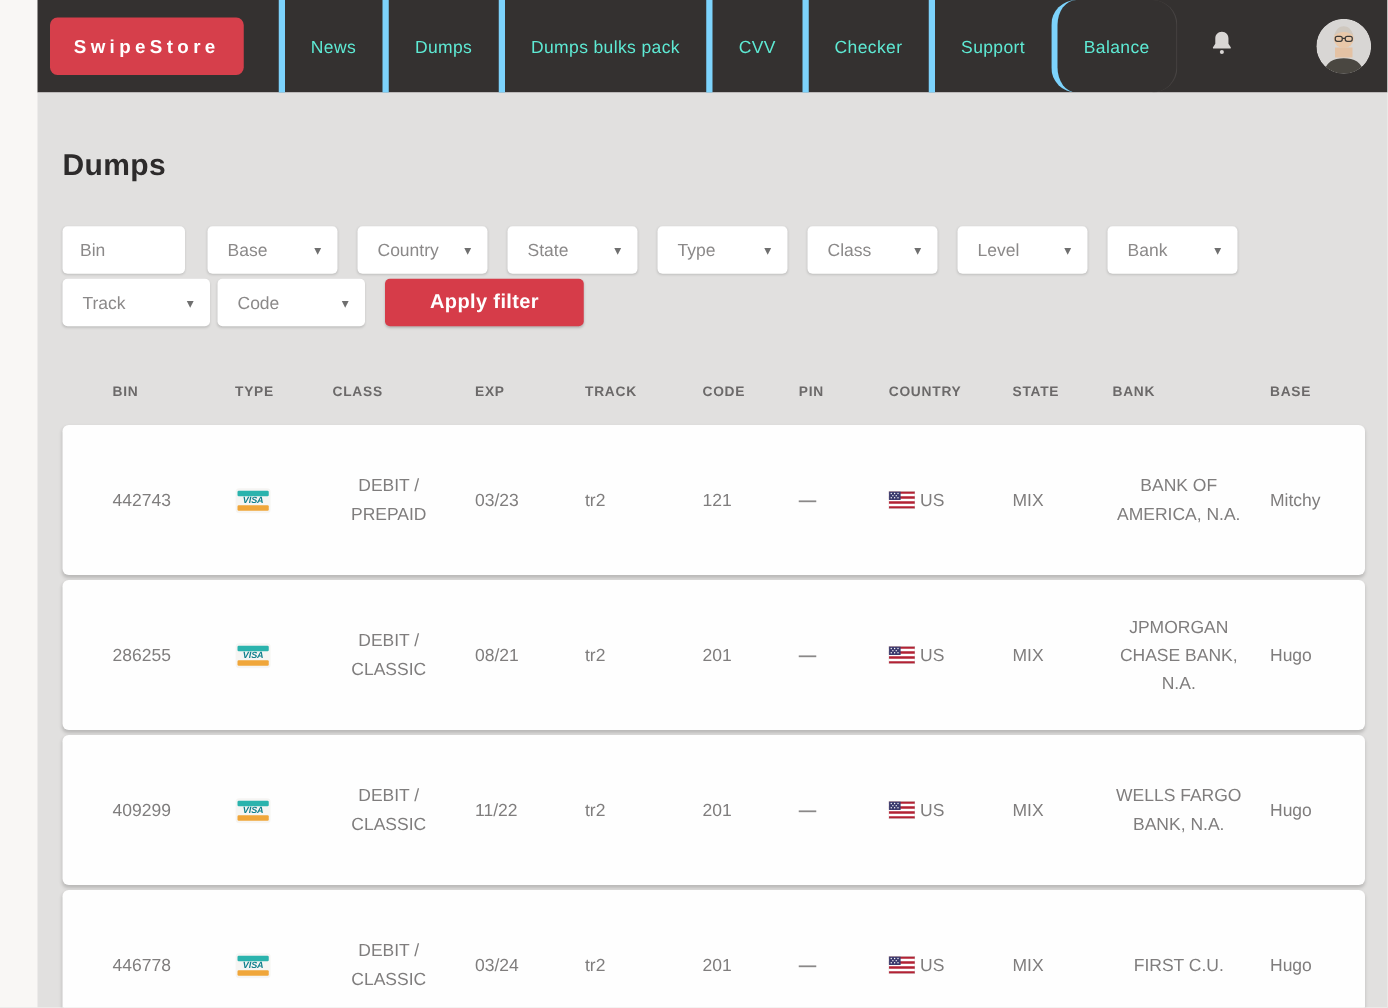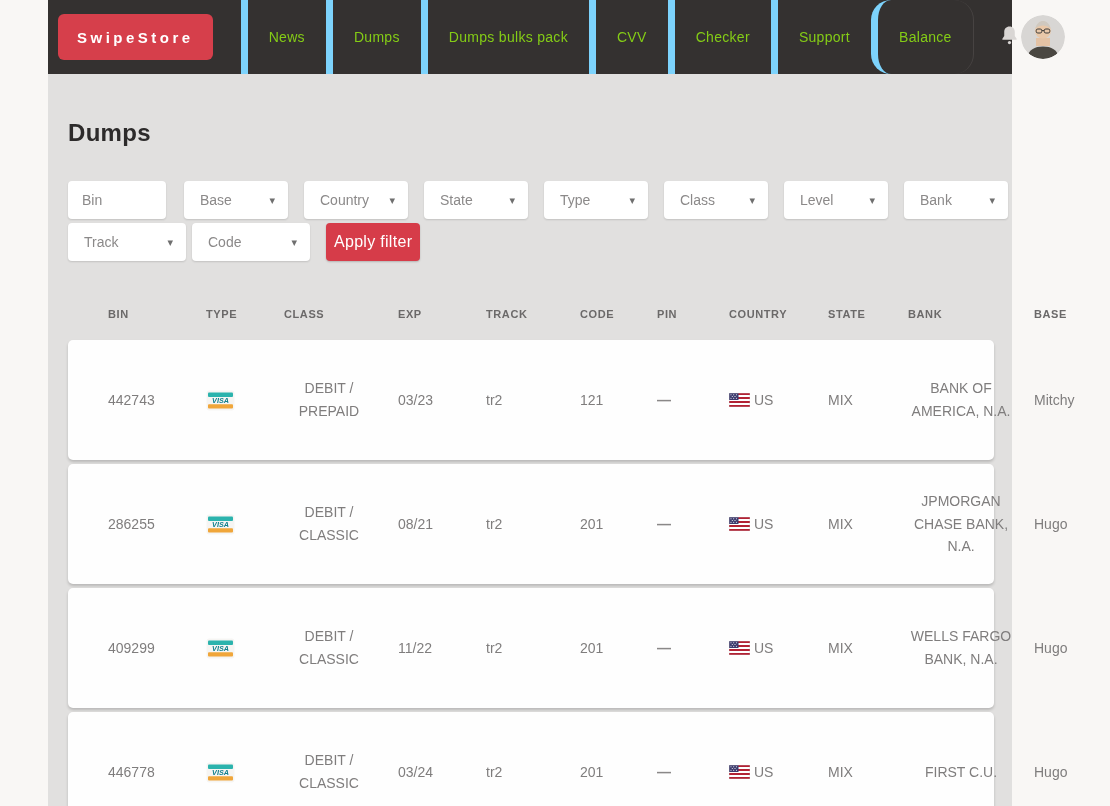--- a/index.html
+++ b/index.html
@@ -1,36 +1,36 @@
 <!DOCTYPE html>
 <html><head>
 <meta charset="utf-8">
 <style>
   * { margin:0; padding:0; box-sizing:border-box; }
   html,body { width:1110px; height:806px; overflow:hidden; }
   body {
     font-family:"Liberation Sans", sans-serif;
     background:#f9f7f5;
   }
-  .app { margin-left:48px; width:964px; height:806px; }
+  .app { margin-left:30px; width:1080px; height:806px; }
 
   
   .topnav {
     height:74px; background:#343130; display:flex; align-items:stretch;
   }
   .logo-wrap { display:flex; align-items:center; padding:0 28px 0 10px; }
   .logo {
     background:#d63f4b; color:#fff; border:none; cursor:pointer;
     height:46px; padding:0 19px; border-radius:6px;
     font-family:"Liberation Sans", sans-serif;
     font-size:15px; font-weight:700; letter-spacing:3.5px;
   }
   .nav-item {
     display:flex; align-items:center; padding:0 21px;
-    border-left:7px solid #7dd3fc; color:#84cc16; font-size:14px;
+    border-left:5px solid #7dd3fc; color:#5eead4; font-size:14px;
     letter-spacing:.3px; cursor:pointer; white-space:nowrap;
   }
   .nav-item:last-of-type { border-right:1px solid #474342;border-radius:20px; }
   .bell { display:flex; align-items:center; margin-left:24px; cursor:pointer; }
   .avatar-wrap { margin-left:auto; margin-right:13px; display:flex; align-items:center; }
   .avatar { width:44px; height:44px; border-radius:50%; display:block; cursor:pointer; }
 
   
   .content { background:#e1e0df; height:732px; padding:45px 18px 0 20px; }
   .page-title { font-size:24px; font-weight:600; color:#2d2b2b; letter-spacing:.3px; }
@@ -49,23 +49,23 @@
     width:104px; height:38px; background:#fff; border-radius:4px;
     box-shadow:0 1px 2px rgba(0,0,0,.14); margin-right:16px;
     display:flex; align-items:center; justify-content:space-between;
     padding:0 13px 0 16px; cursor:pointer;
   }
   .frow2 .filter-select { width:118px; margin-right:6px; }
   .frow2 .filter-select + .filter-select { margin-right:16px; }
   .filter-label { font-size:14px; color:#8b8989; }
   .caret { font-size:11px; color:#6f6f6f; }
   .apply-btn {
-    height:38px; padding:0 8px; background:#d63c49; color:#fff;
+    height:38px; padding:0 36px; background:#d63c49; color:#fff;
     border:none; border-radius:4px; cursor:pointer;
-    font-family:"Liberation Sans",sans-serif; font-size:16px; font-weight:400;
+    font-family:"Liberation Sans",sans-serif; font-size:16px; font-weight:700;
     letter-spacing:.3px; box-shadow:0 1px 2px rgba(0,0,0,.2);
   }
 
   
   .table { margin-top:27px; }
   .trow {
     display:grid;
     grid-template-columns:112px 76px 118px 88px 90px 85px 70px 105px 72px 130px 1fr;
   }
   .thead { height:52px; align-items:center; }

